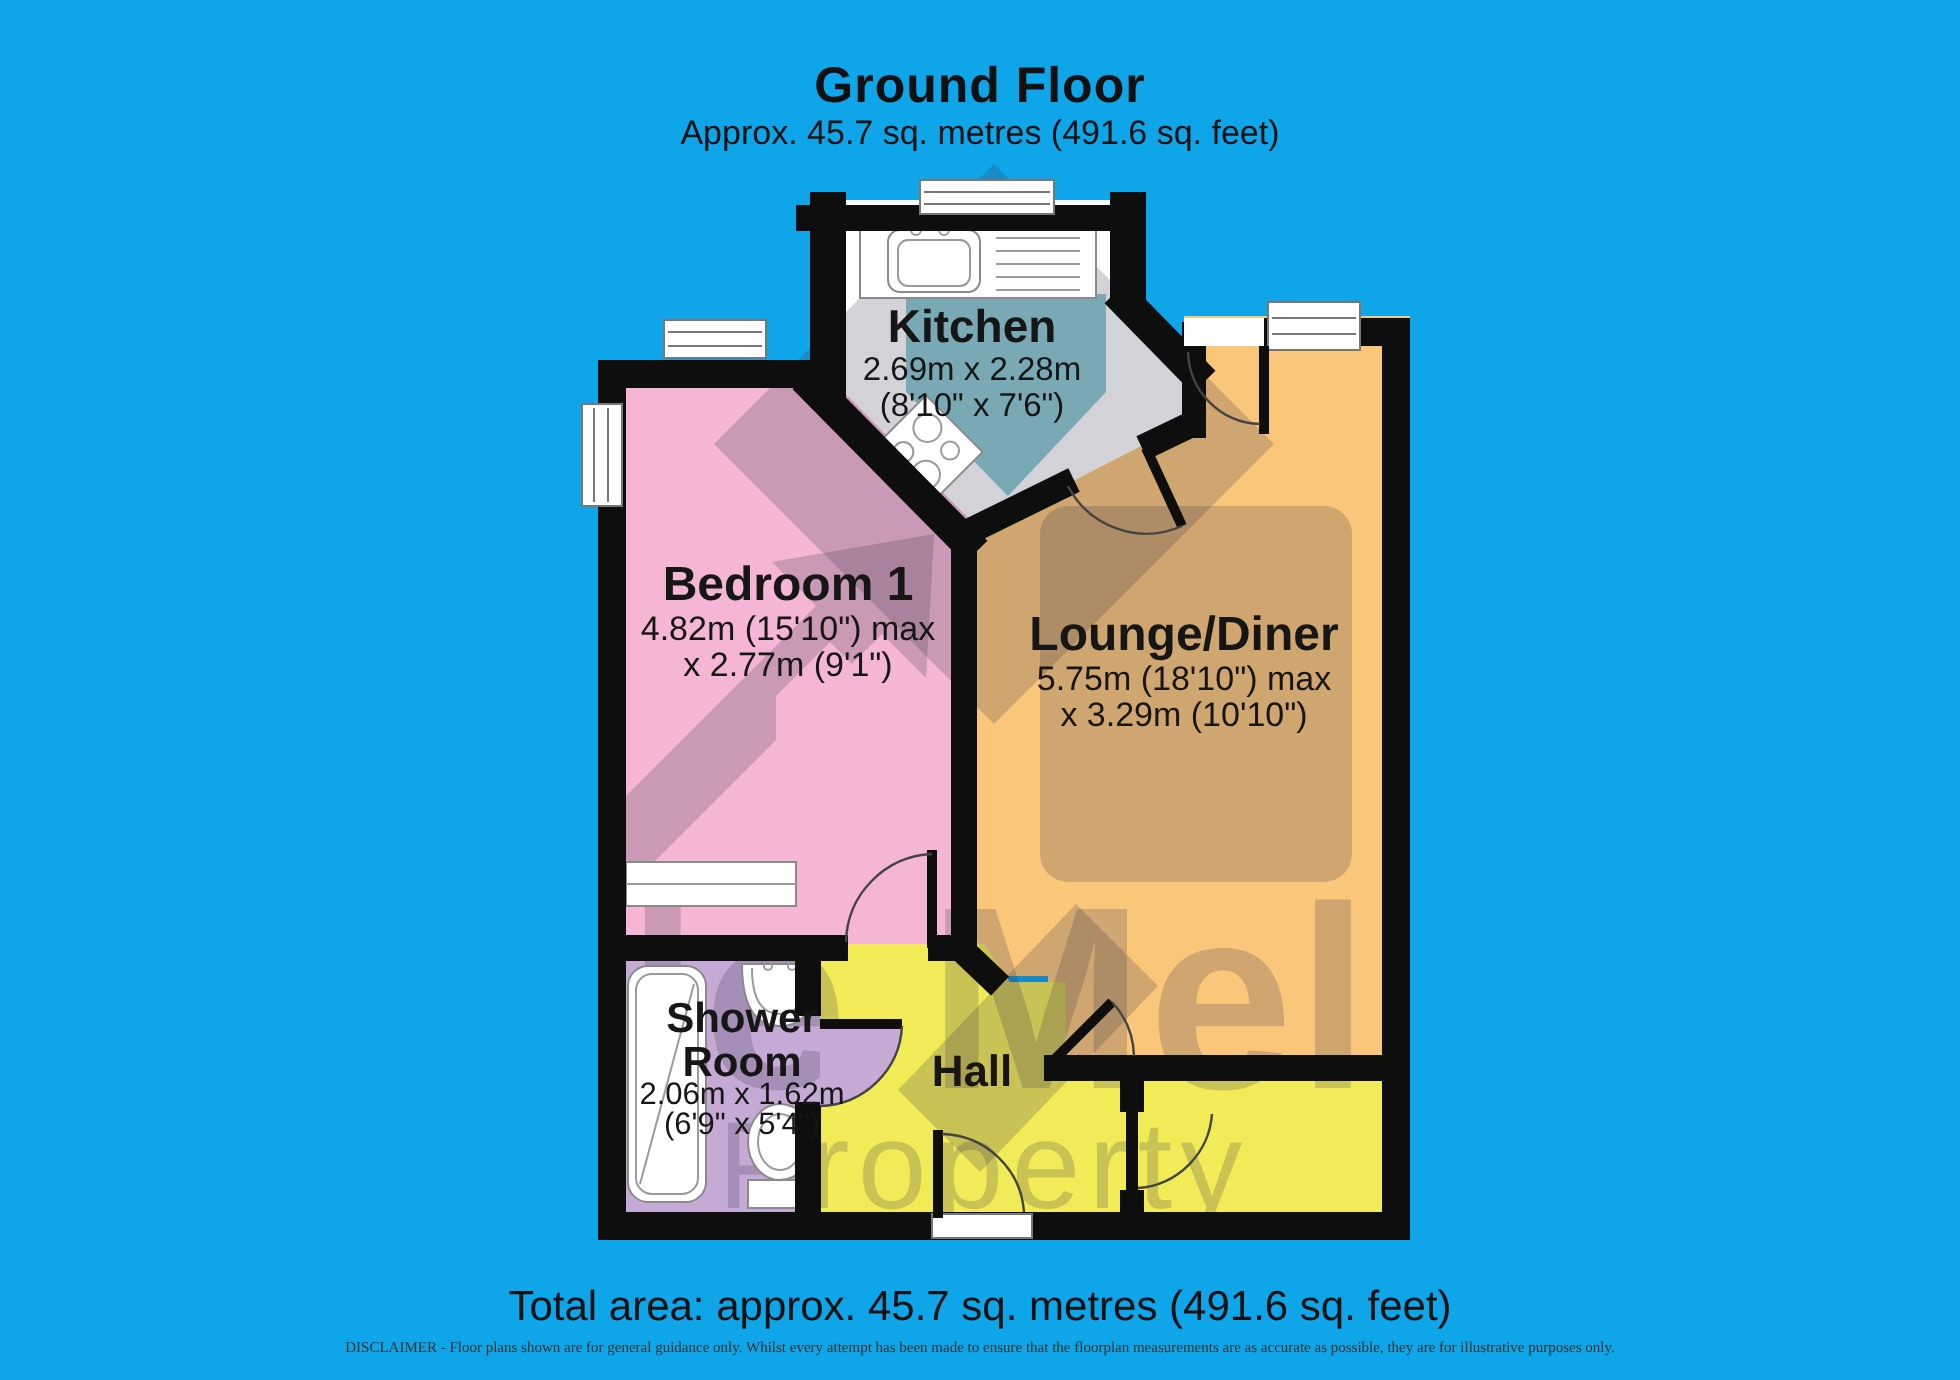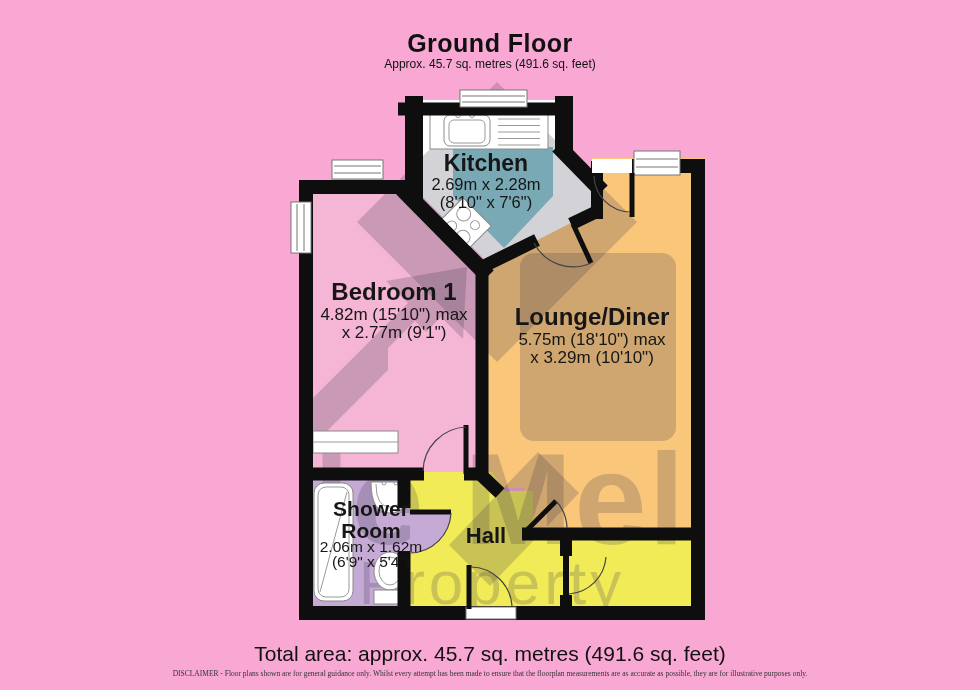--- a/index.html
+++ b/index.html
@@ -5,25 +5,25 @@
   :root{
     --wall:#0e0e0e;
     --kitchen-floor:#8ccbd3;
     --bedroom-floor:#f4b6d4;
     --lounge-floor:#fac77a;
     --shower-floor:#c5aad5;
     --hall-floor:#f2eb58;
     --watermark:rgba(55,50,75,0.22);
   }
   html,body{margin:0;padding:0;background:#fff;}
-  .page{position:relative;width:980px;height:690px;background:#f9a8d4;overflow:hidden;
+  .page{position:relative;width:980px;height:690px;background:#0ea5e9;overflow:hidden;
         font-family:"Liberation Sans", sans-serif;}
   .abs{position:absolute;left:0;right:0;text-align:center;color:#111;}
   .title{top:29px;font-size:25px;font-weight:bold;letter-spacing:0.5px;}
-  .subtitle{top:57px;font-size:12px;}
+  .subtitle{top:57px;font-size:17px;}
   .total{top:642px;font-size:21px;}
   .disclaimer{top:669px;font-size:7.5px;color:#333;font-family:Liberation Serif, serif;}
   svg{position:absolute;left:0;top:0;}
   .wall{stroke:var(--wall);fill:none;}
   .floor-kitchen{fill:#ffffff;}
   .floor-teal{fill:var(--kitchen-floor);}
   .floor-bedroom{fill:var(--bedroom-floor);}
   .floor-lounge{fill:var(--lounge-floor);}
   .floor-hall{fill:var(--hall-floor);}
   .floor-shower{fill:var(--shower-floor);}

